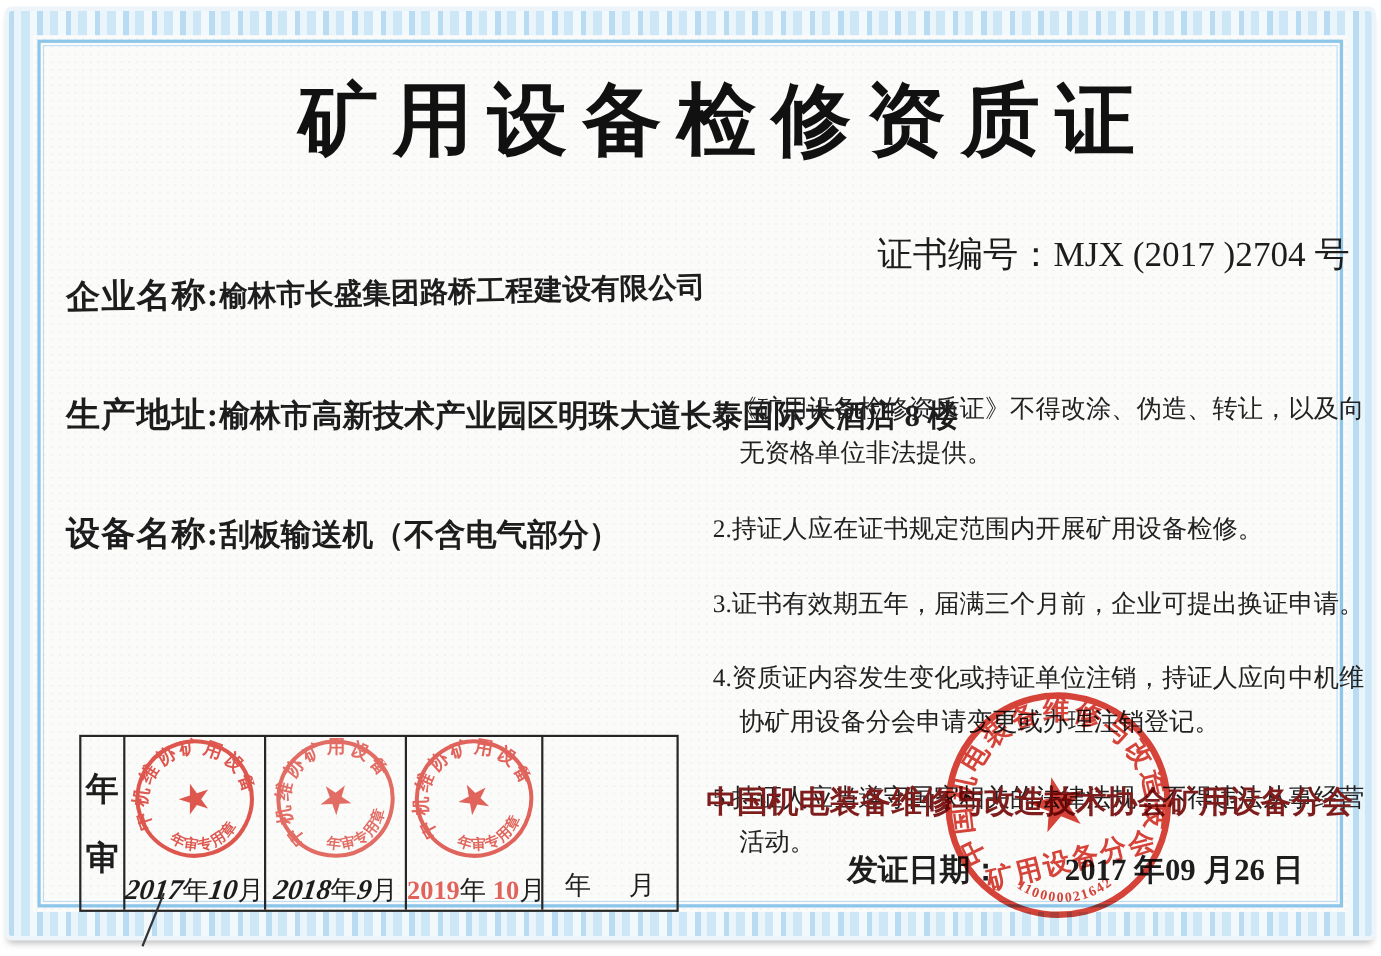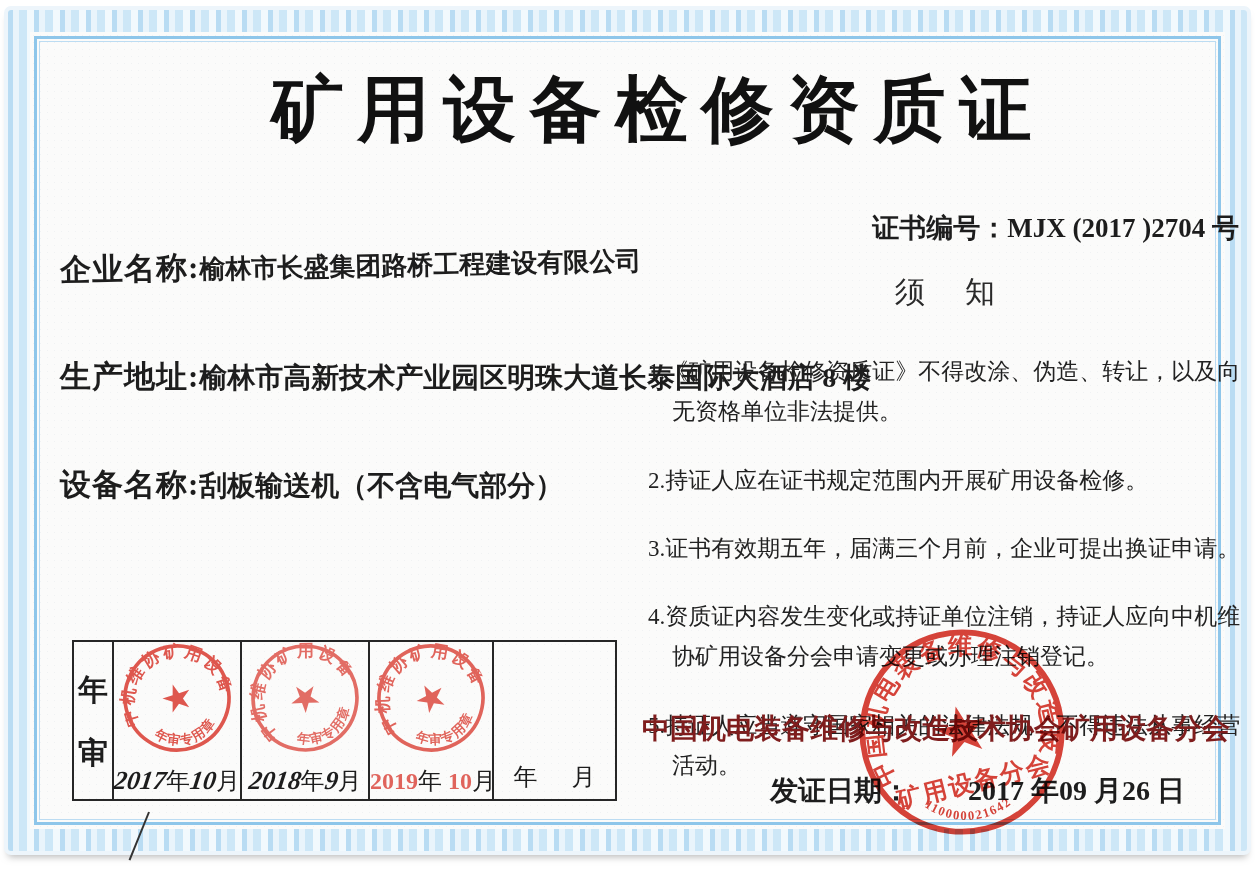--- a/index.html
+++ b/index.html
@@ -11,42 +11,42 @@
         box-shadow:0 0 0 4px #edf5fb,0 6px 7px rgba(130,130,130,.55);
         border-radius:3px;}
   .paper{position:absolute;inset:32px 30px 40px 30px;background:#fbfbfa;
          background-image:radial-gradient(#f0f2f3 0.8px,transparent 1px);background-size:7px 7px;}
   .frame{position:absolute;inset:36px 34px 44px 34px;border:3px solid #8ec6ea;pointer-events:none;}
   .frame::after{content:"";position:absolute;inset:2px;border:1px solid #bcdcf2;}
 
   .title{position:absolute;top:62px;left:0;width:100%;margin:0;text-align:center;
          font-size:72px;font-weight:700;letter-spacing:14px;text-indent:14px;color:#111;padding-left:24px;}
 
-  .certnum{position:absolute;top:210px;right:16px;font-size:27px;font-weight:700;white-space:nowrap;}
+  .certnum{position:absolute;top:210px;right:28px;font-size:32px;font-weight:400;white-space:nowrap;}
 
   .field{position:absolute;left:60px;white-space:nowrap;}
   .flabel{font-size:31px;font-weight:700;letter-spacing:1px;}
   .fvalue{font-weight:700;}
   .f-company{top:244px;transform:rotate(-1.1deg);}
   .f-company .fvalue{font-size:26px;}
   .f-address{top:356px;}
   .f-address .fvalue{font-size:28px;}
   .f-equipment{top:464px;}
   .f-equipment .fvalue{font-size:28px;}
   .f-validity{top:574px;}
   .f-validity .fvalue{font-size:26px;font-weight:700;}
 
   .notice-heading{position:absolute;top:272px;left:645px;width:600px;text-align:center;
                   font-size:30px;letter-spacing:40px;text-indent:40px;color:#2a2a2a;}
   .notice-list{position:absolute;top:324px;left:648px;width:604px;margin:0;padding:0;list-style:none;
                font-size:23px;line-height:1.75;color:#222;}
   .notice-list li{padding-left:24px;text-indent:-24px;margin-bottom:2px;margin-top:28px;}
 
   
-  .review-table{position:absolute;left:72px;top:640px;width:541px;height:157px;
+  .review-table{position:absolute;left:72px;top:668px;width:541px;height:157px;
                 display:grid;grid-template-columns:40px 128px 128px 124px 1fr;
                 border:2px solid #262626;background:transparent;}
   .rt-label{border-right:2px solid #262626;display:flex;align-items:center;justify-content:center;
             font-size:30px;font-weight:700;width:40px;line-height:2.1;
             word-break:break-all;text-align:center;padding:0 6px;box-sizing:border-box;}
   .rt-cell{position:relative;border-right:2px solid #262626;}
   .rt-cell:last-child{border-right:none;}
   .rt-date{position:absolute;bottom:2px;left:0;width:100%;text-align:center;font-size:24px;white-space:nowrap;}
   .hand{display:inline-block;font-style:italic;transform:skewX(-8deg);font-weight:700;font-size:26px;}
   .stamped-date{color:#e0645c;font-weight:700;}
@@ -108,21 +108,20 @@
 
   <div class="field f-address">
     <span class="flabel">生产地址:</span><span class="fvalue">榆林市高新技术产业园区明珠大道长泰国际大酒店 8 楼</span>
   </div>
 
   <div class="field f-equipment">
     <span class="flabel">设备名称:</span><span class="fvalue">刮板输送机（不含电气部分）</span>
   </div>
 
 
-  <div class="notice-heading">须知</div>
   <ol class="notice-list">
     <li>1.《矿用设备检修资质证》不得改涂、伪造、转让，以及向无资格单位非法提供。</li>
     <li>2.持证人应在证书规定范围内开展矿用设备检修。</li>
     <li>3.证书有效期五年，届满三个月前，企业可提出换证申请。</li>
     <li>4.资质证内容发生变化或持证单位注销，持证人应向中机维协矿用设备分会申请变更或办理注销登记。</li>
     <li>5.持证人应当遵守国家相关的法律法规，不得违法从事经营活动。</li>
   </ol>
 
   <div class="review-table">
     <div class="rt-label">年审</div>

